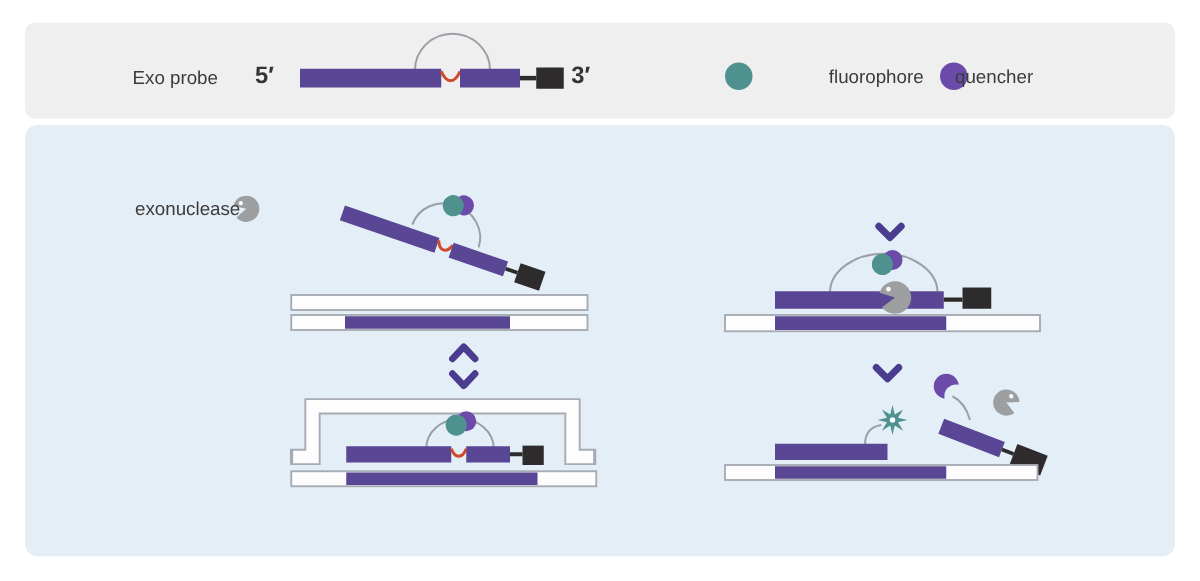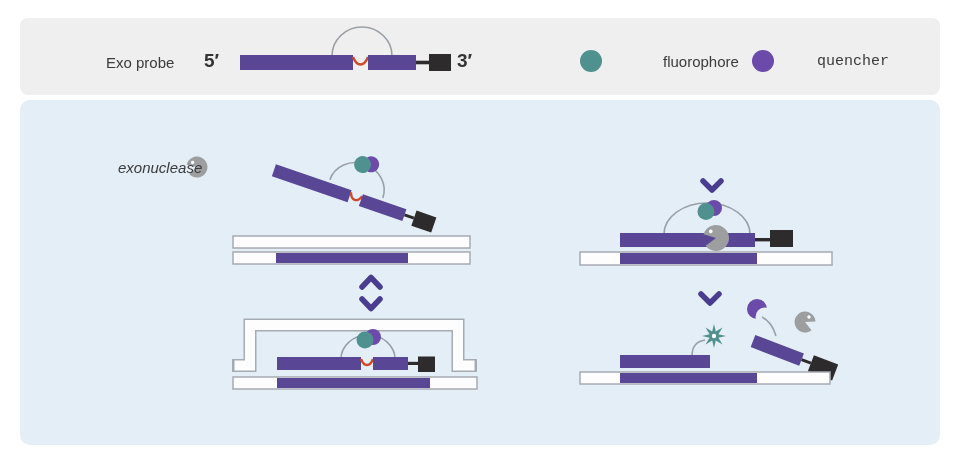--- a/index.html
+++ b/index.html
@@ -43,23 +43,23 @@
 <div class="banner"></div>
 <div class="panel"></div>
 
 <div class="lbl" style="left:106px;top:54px;text-align:center;">Exo probe</div>
 <div class="prime" style="left:204px;top:50px;">5′</div>
 <div class="prime" style="left:457px;top:50px;">3′</div>
 
 <span class="legend-dot dot-fluor" style="left:580px;top:50px;"></span>
 <div class="lbl" style="left:623px;top:53px;margin-left:40px;">fluorophore</div>
 <span class="legend-dot dot-quench" style="left:752px;top:50px;"></span>
-<div class="lbl" style="left:817px;top:53px;font-family:Liberation Mono, monospace;">quencher</div>
+<div class="lbl" style="left:764px;top:53px;">quencher</div>
 
-<div class="lbl" style="left:118px;top:159px;font-style:italic;">exonuclease</div>
+<div class="lbl" style="left:108px;top:159px;">exonuclease</div>
 
 <svg class="overlay" width="960" height="465" viewBox="0 0 960 465">
 
   <g>
     <path class="arc" d="M 332,56 A 29,28 0 0 1 392,56"></path>
     <rect class="f-purple" x="240" y="55" width="113" height="15"></rect>
     <path class="red" d="M 353,57 C 357,67 364,67 368,57"></path>
     <rect class="f-purple" x="368" y="55" width="48" height="15"></rect>
     <rect class="f-black" x="416" y="60.7" width="13" height="3.6"></rect>
     <rect class="f-black" x="429" y="54" width="22" height="17"></rect>

